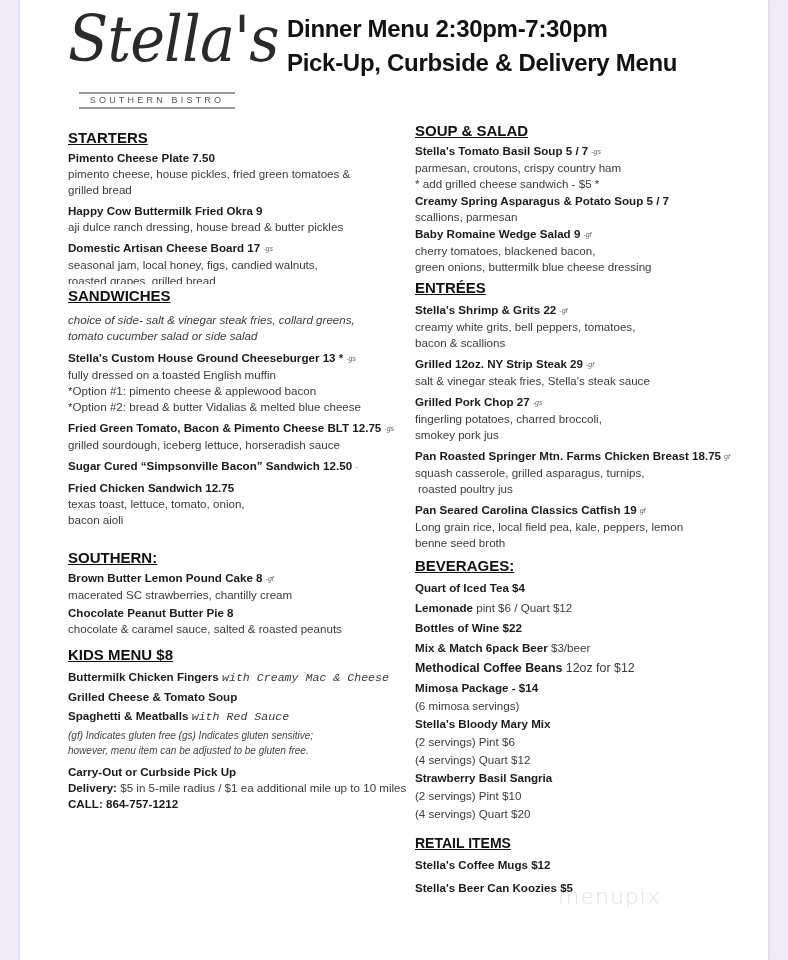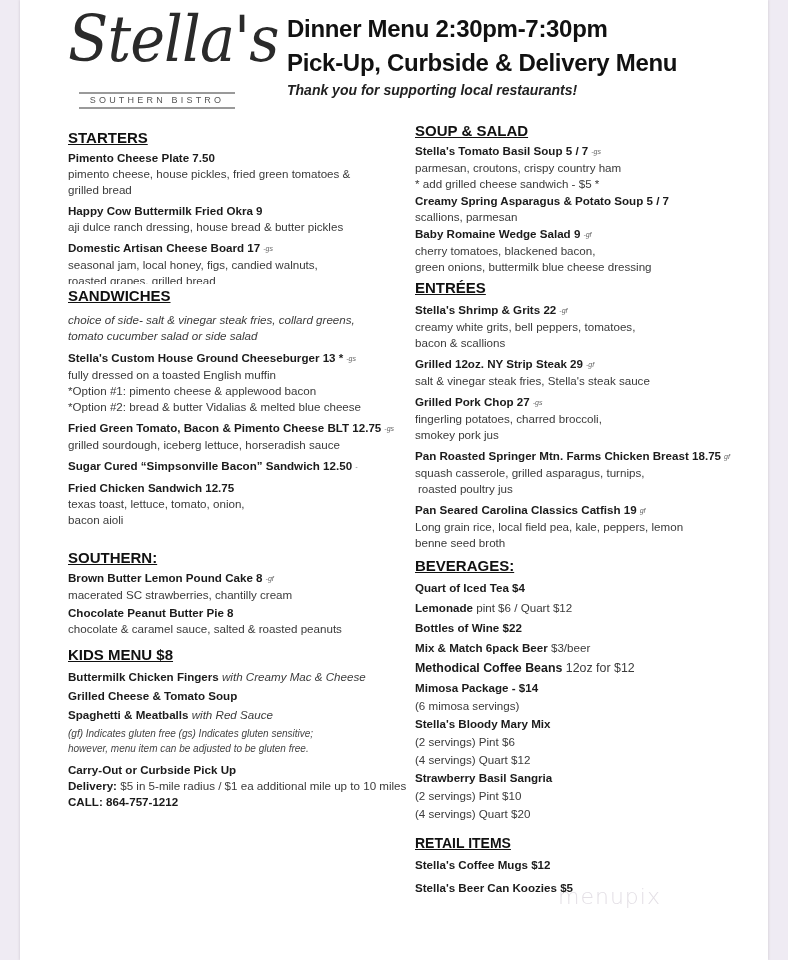--- a/index.html
+++ b/index.html
@@ -42,21 +42,21 @@
     .sec-title {
       font-size: 15px; font-weight: bold; text-decoration: underline; color: #111;
       line-height: 20px; margin-bottom: 2px;
     }
     .item { margin-bottom: 5px; }
     .item-name { font-weight: bold; color: #1b1b1b; }
     .tag { font-size: 7px; font-style: italic; color: #666; margin-left: 3px; vertical-align: 1px; }
     .desc { color: #3a3a3a; }
     .note { color: #3a3a3a; font-style: italic; margin-bottom: 6px; }
     .kids-line { margin-bottom: 3px; }
-    .kids-line .light { font-style: italic; font-weight: normal; color: #3a3a3a; }
+    .kids-line .light { font-style: italic; font-weight: normal; color: #3a3a3a; font-family: Liberation Mono, monospace; }
     .bev-line { margin-bottom: 2px; line-height: 18px; }
     .bev-line .light { font-weight: normal; color: #3a3a3a; }
     .sub { color: #3a3a3a; line-height: 18px; }
     .footer-note { font-size: 10px; font-style: italic; color: #444; line-height: 15px; }
     .contact { margin-top: 6px; font-size: 11.6px; line-height: 16px; }
     .contact .bold { font-weight: bold; }
     .contact .light { color: #3a3a3a; }
     .watermark {
       position: absolute; left: 558px; top: 884px; font-size: 22px; color: #e4e0e6;
       font-family: "DejaVu Sans", sans-serif; font-weight: 200; letter-spacing: 1px;
@@ -70,21 +70,20 @@
 <div class="logo">
   <div class="script">Stella's</div>
   <div class="rule r1"></div>
   <div class="tagline">SOUTHERN BISTRO</div>
   <div class="rule r2"></div>
 </div>
 
 <div class="header">
   <div class="h1">Dinner Menu 2:30pm-7:30pm</div>
   <div class="h1">Pick-Up, Curbside &amp; Delivery Menu</div>
-  <div class="h2">Thank you for supporting local restaurants!</div>
 </div>
 
 <div class="col left">
 
   <section>
     <div class="sec-title">STARTERS</div>
     <div class="item">
       <div><span class="item-name">Pimento Cheese Plate 7.50</span></div>
       <div class="desc">pimento cheese, house pickles, fried green tomatoes &amp;</div>
       <div class="desc">grilled bread</div>

